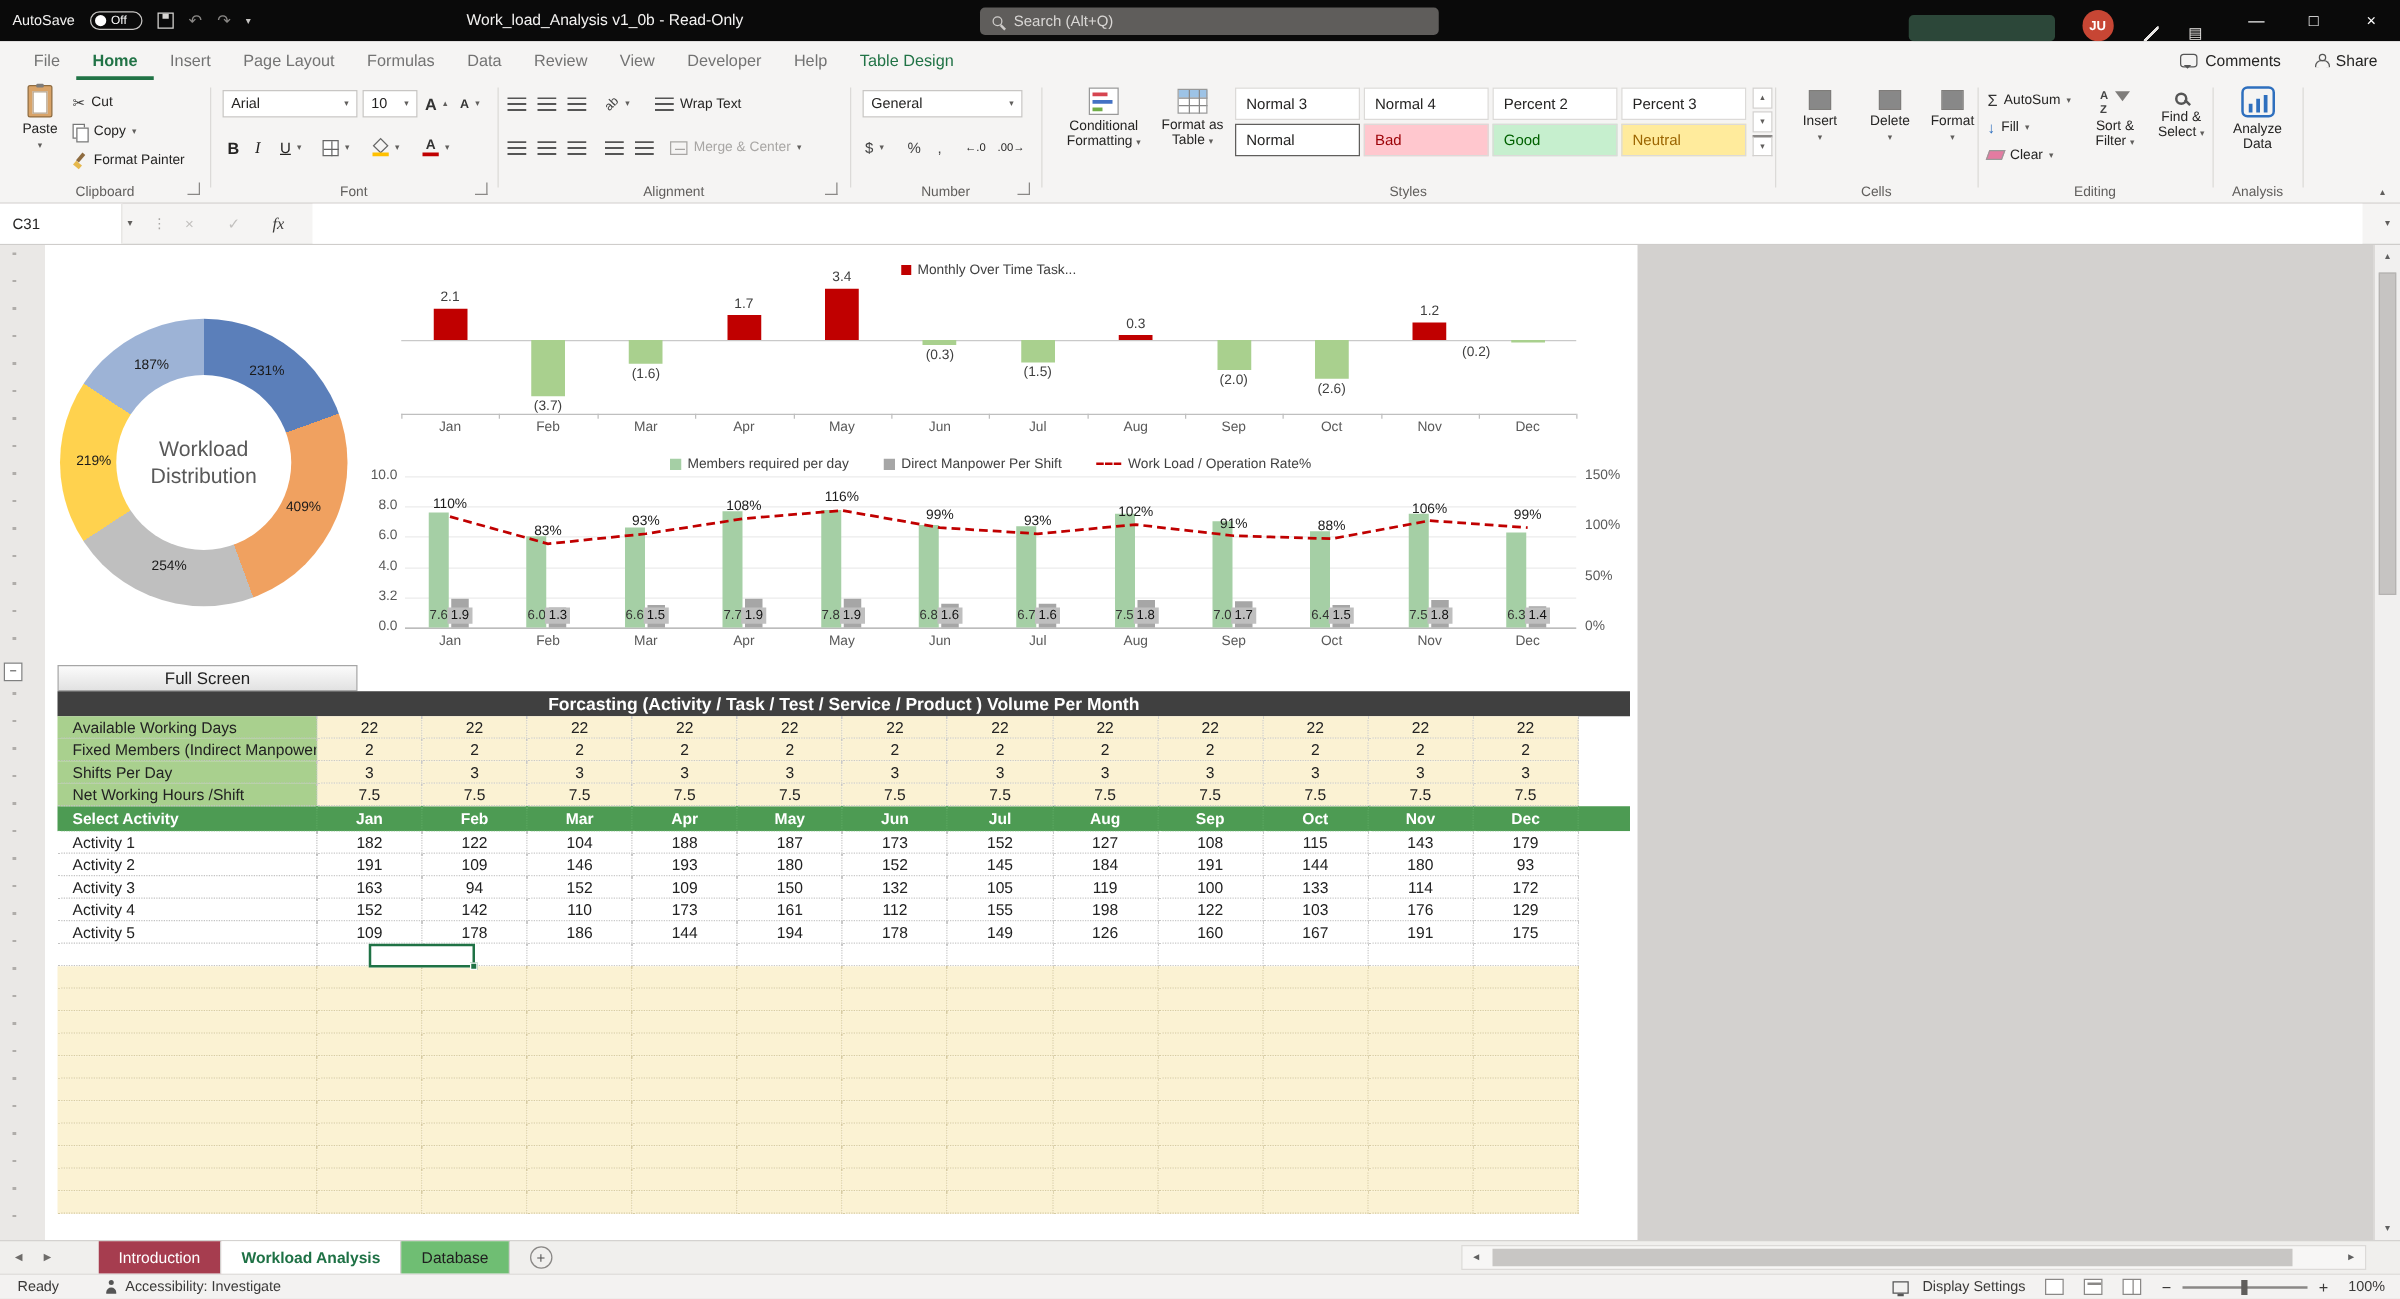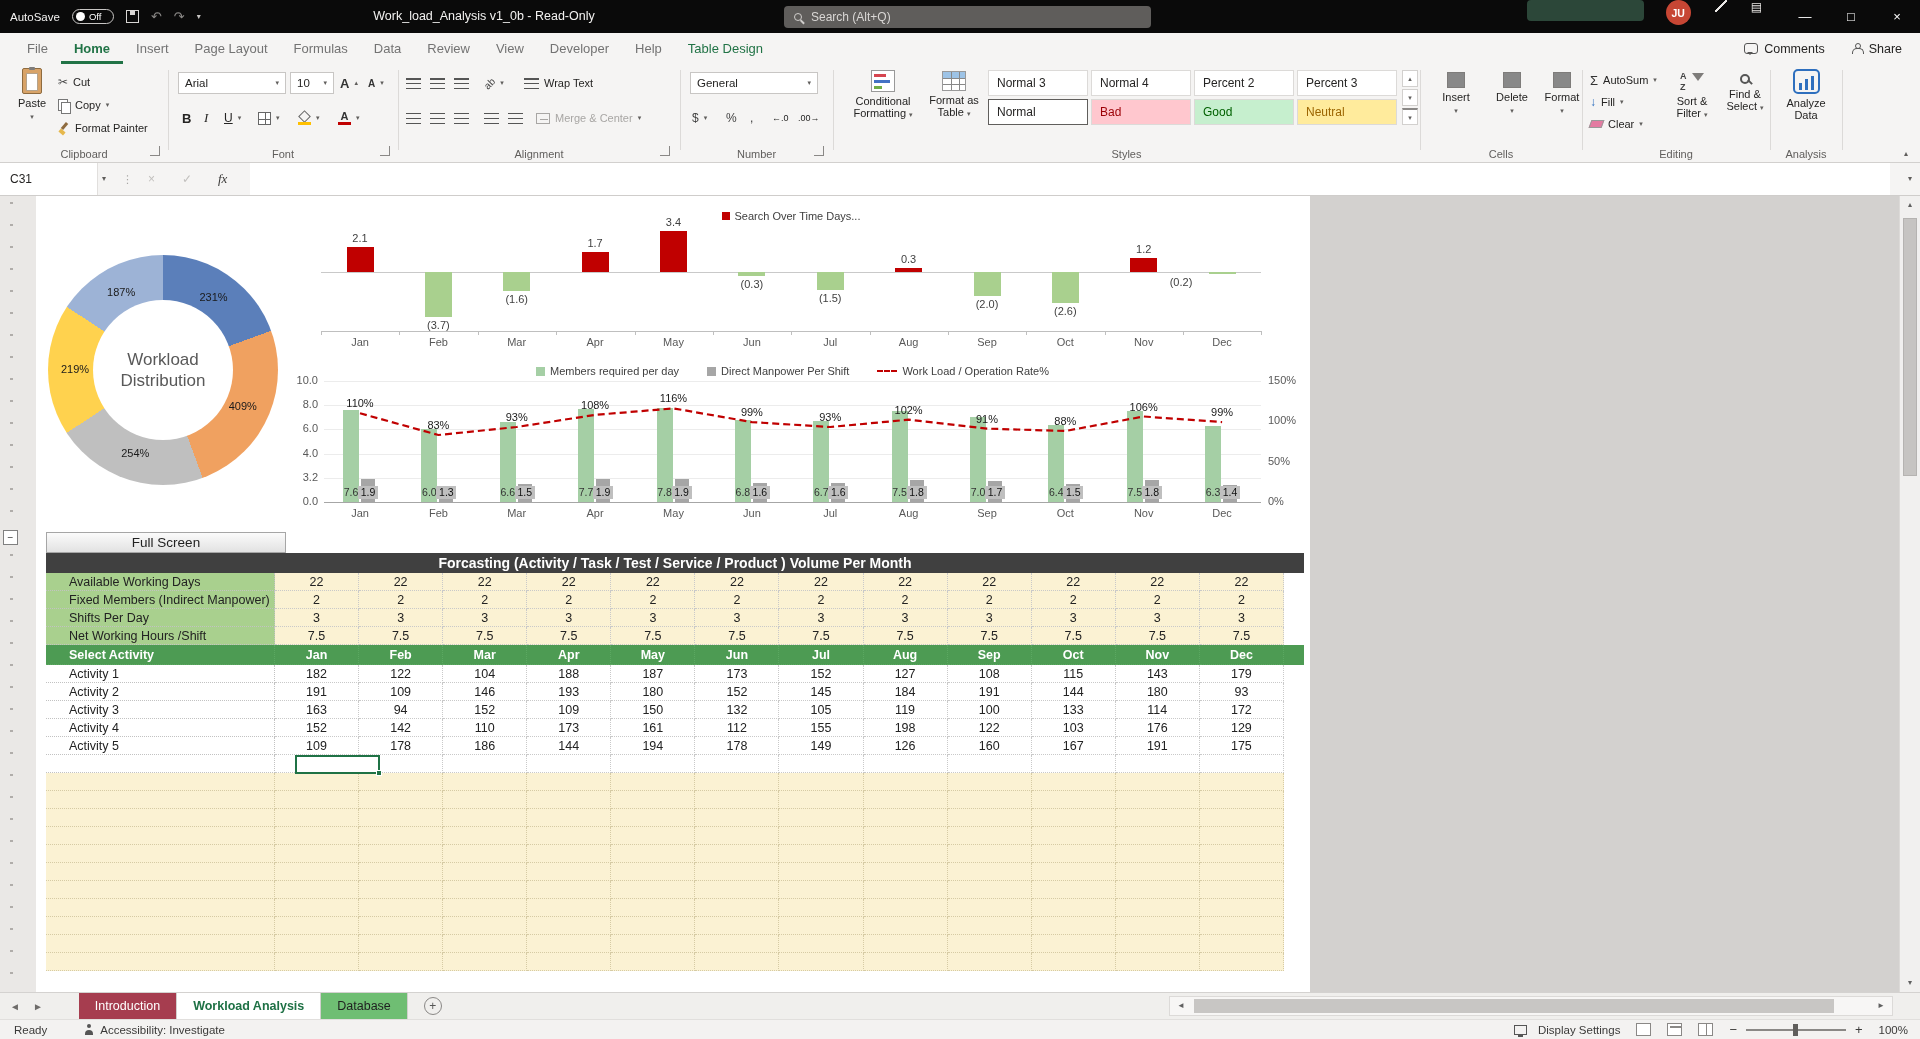--- a/index.html
+++ b/index.html
@@ -14,21 +14,21 @@
 .knob{width:9px;height:9px;border-radius:50%;background:#fff;}
 .tog-txt{font-size:9.5px;color:#fff;}
 .save-ico{width:13px;height:13px;border:1.5px solid #D8D6D4;position:relative;}
 .save-ico::after{content:'';position:absolute;top:0;left:3px;width:5px;height:4px;background:#D8D6D4;}
 .tb-ico{color:#8A8886;font-size:13px;line-height:33px;}
 .tb-car{color:#C8C6C4;font-size:8px;}
 .doc-title{position:absolute;left:234px;top:0;width:500px;height:33px;line-height:33px;text-align:center;color:#F3F2F1;font-size:12.5px;}
 .search{position:absolute;left:784px;top:6px;width:367px;height:22px;background:#5F5D5B;border-radius:4px;display:flex;align-items:center;padding:0 10px;color:#D9D7D5;font-size:12px;}
 .s-ico{width:8px;height:8px;border:1.5px solid #CFCDCB;border-radius:50%;position:relative;margin-right:9px;}
 .s-ico::after{content:'';position:absolute;width:5px;height:1.5px;background:#CFCDCB;transform:rotate(45deg);right:-4px;bottom:-2px;}
-.tb-right{position:absolute;right:0;top:0;height:33px;display:flex;align-items:flex-start;}
+.tb-right{position:absolute;right:0;top:0;height:33px;display:flex;align-items:flex-end;}
 .presence{width:117px;height:21px;border-radius:4px;background:#2C4739;margin-right:22px;}
 .avatar{width:25px;height:25px;border-radius:50%;background:#C74634;color:#fff;font-size:10.5px;font-weight:bold;display:flex;align-items:center;justify-content:center;margin-right:24px;}
 .pen-ico{width:12px;height:12px;background:linear-gradient(135deg,transparent 44%,#E8E6E4 44% 58%,transparent 58%);margin-right:24px;}
 .tb-ico2{color:#E8E6E4;font-size:12px;margin-right:20px;}
 .win{width:46px;height:33px;display:flex;align-items:center;justify-content:center;color:#fff;font-size:13px;}
 
 
 #tabrow{position:absolute;top:33px;left:0;width:1920px;height:31px;background:#F5F4F3;display:flex;align-items:center;}
 #rtabs{display:flex;margin-left:14px;height:31px;}
 .rtab{padding:0 13px;height:31px;line-height:31px;font-size:13px;color:#737373;}
@@ -154,21 +154,21 @@
 .cb-month{position:absolute;top:142px;width:50px;text-align:center;font-size:11px;color:#595959;}
 .cb-pct{position:absolute;width:44px;text-align:center;font-size:11px;color:#1a1a1a;z-index:3;}
 .cb-svg{position:absolute;left:0;top:0;width:1030px;height:160px;z-index:2;}
 
 
 .fullscreen{position:absolute;left:10px;top:336px;width:240px;height:21px;border:1px solid #A6A6A6;background:linear-gradient(#FBFBFB,#E2E2E2);font-size:13.5px;color:#222;font-family:"Liberation Sans",sans-serif;}
 .ftable{position:absolute;left:10px;top:357px;width:1258px;font-size:12.5px;color:#222;}
 .trow{display:flex;}
 .t-title{background:#404040;}
 .ttext{width:100%;text-align:center;color:#fff;font-weight:bold;font-size:14px;}
-.lc{width:229px;padding-left:23px;border-right:1px dotted #C2C2C2;border-bottom:1px dotted #C2C2C2;overflow:hidden;white-space:nowrap;}
+.lc{width:208px;padding-left:12px;border-right:1px dotted #C2C2C2;border-bottom:1px dotted #C2C2C2;overflow:hidden;white-space:nowrap;}
 .vc{width:84.08px;text-align:center;border-right:1px dotted #C9C9C9;border-bottom:1px dotted #C9C9C9;}
 .t-param .lc{background:#A9D08E;}
 .t-param .vc{background:#FBF2D3;}
 .t-empty .lc,.t-empty .vc{background:#FBF2D3;border-color:#D6CBA4;}
 .t-mhead{background:#4D9B53;color:#fff;font-weight:bold;}
 .t-mhead .lc,.t-mhead .vc{border-color:#5BA861;}
 .t-act{background:#fff;}
 .selbox{position:absolute;left:259px;top:559px;width:85px;height:19px;border:2px solid #1F7245;background:#fff;z-index:5;}
 .handle{position:absolute;right:-4px;bottom:-4px;width:6px;height:6px;background:#1F7245;border:1px solid #fff;}
 
@@ -504,21 +504,21 @@
       <span class="dn-label" style="left: 145.512px; top: 35.9406px;">231%</span>
           <span class="dn-label" style="left: 174.791px; top: 145.114px;">409%</span>
           <span class="dn-label" style="left: 67.2975px; top: 191.526px;">254%</span>
           <span class="dn-label" style="left: 7.00008px; top: 107.884px;">219%</span>
           <span class="dn-label" style="left: 53.2029px; top: 30.5597px;">187%</span>
         </div>
 
       <div class="ot-wrap">
         <div class="ot-legend">
           <span class="ot-sw" style="background: rgb(192, 0, 0);"></span>
-          <span>Search Over Time Days...</span>
+          <span>Monthly Over Time Task...</span>
         </div>
         <div class="ot-base"></div>
         <div class="ot-axis"></div>
       <div class="ot-bar" style="left: 25.5px; width: 27px; height: 25.3px; top: 36.7px; background: rgb(192, 0, 0);"></div>
           <span class="ot-val" style="left: 14px; top: 21.7px;">2.1</span>
           <span class="ot-month" style="left: 14px;">Jan</span>
           <div class="ot-bar" style="left: 103.9px; width: 27px; height: 44.6px; top: 62px; background: rgb(169, 208, 142);"></div>
           <span class="ot-val" style="left: 92.4px; top: 108.6px;">(3.7)</span>
           <span class="ot-month" style="left: 92.4px;">Feb</span>
           <div class="ot-bar" style="left: 182.2px; width: 27px; height: 19.3px; top: 62px; background: rgb(169, 208, 142);"></div>

